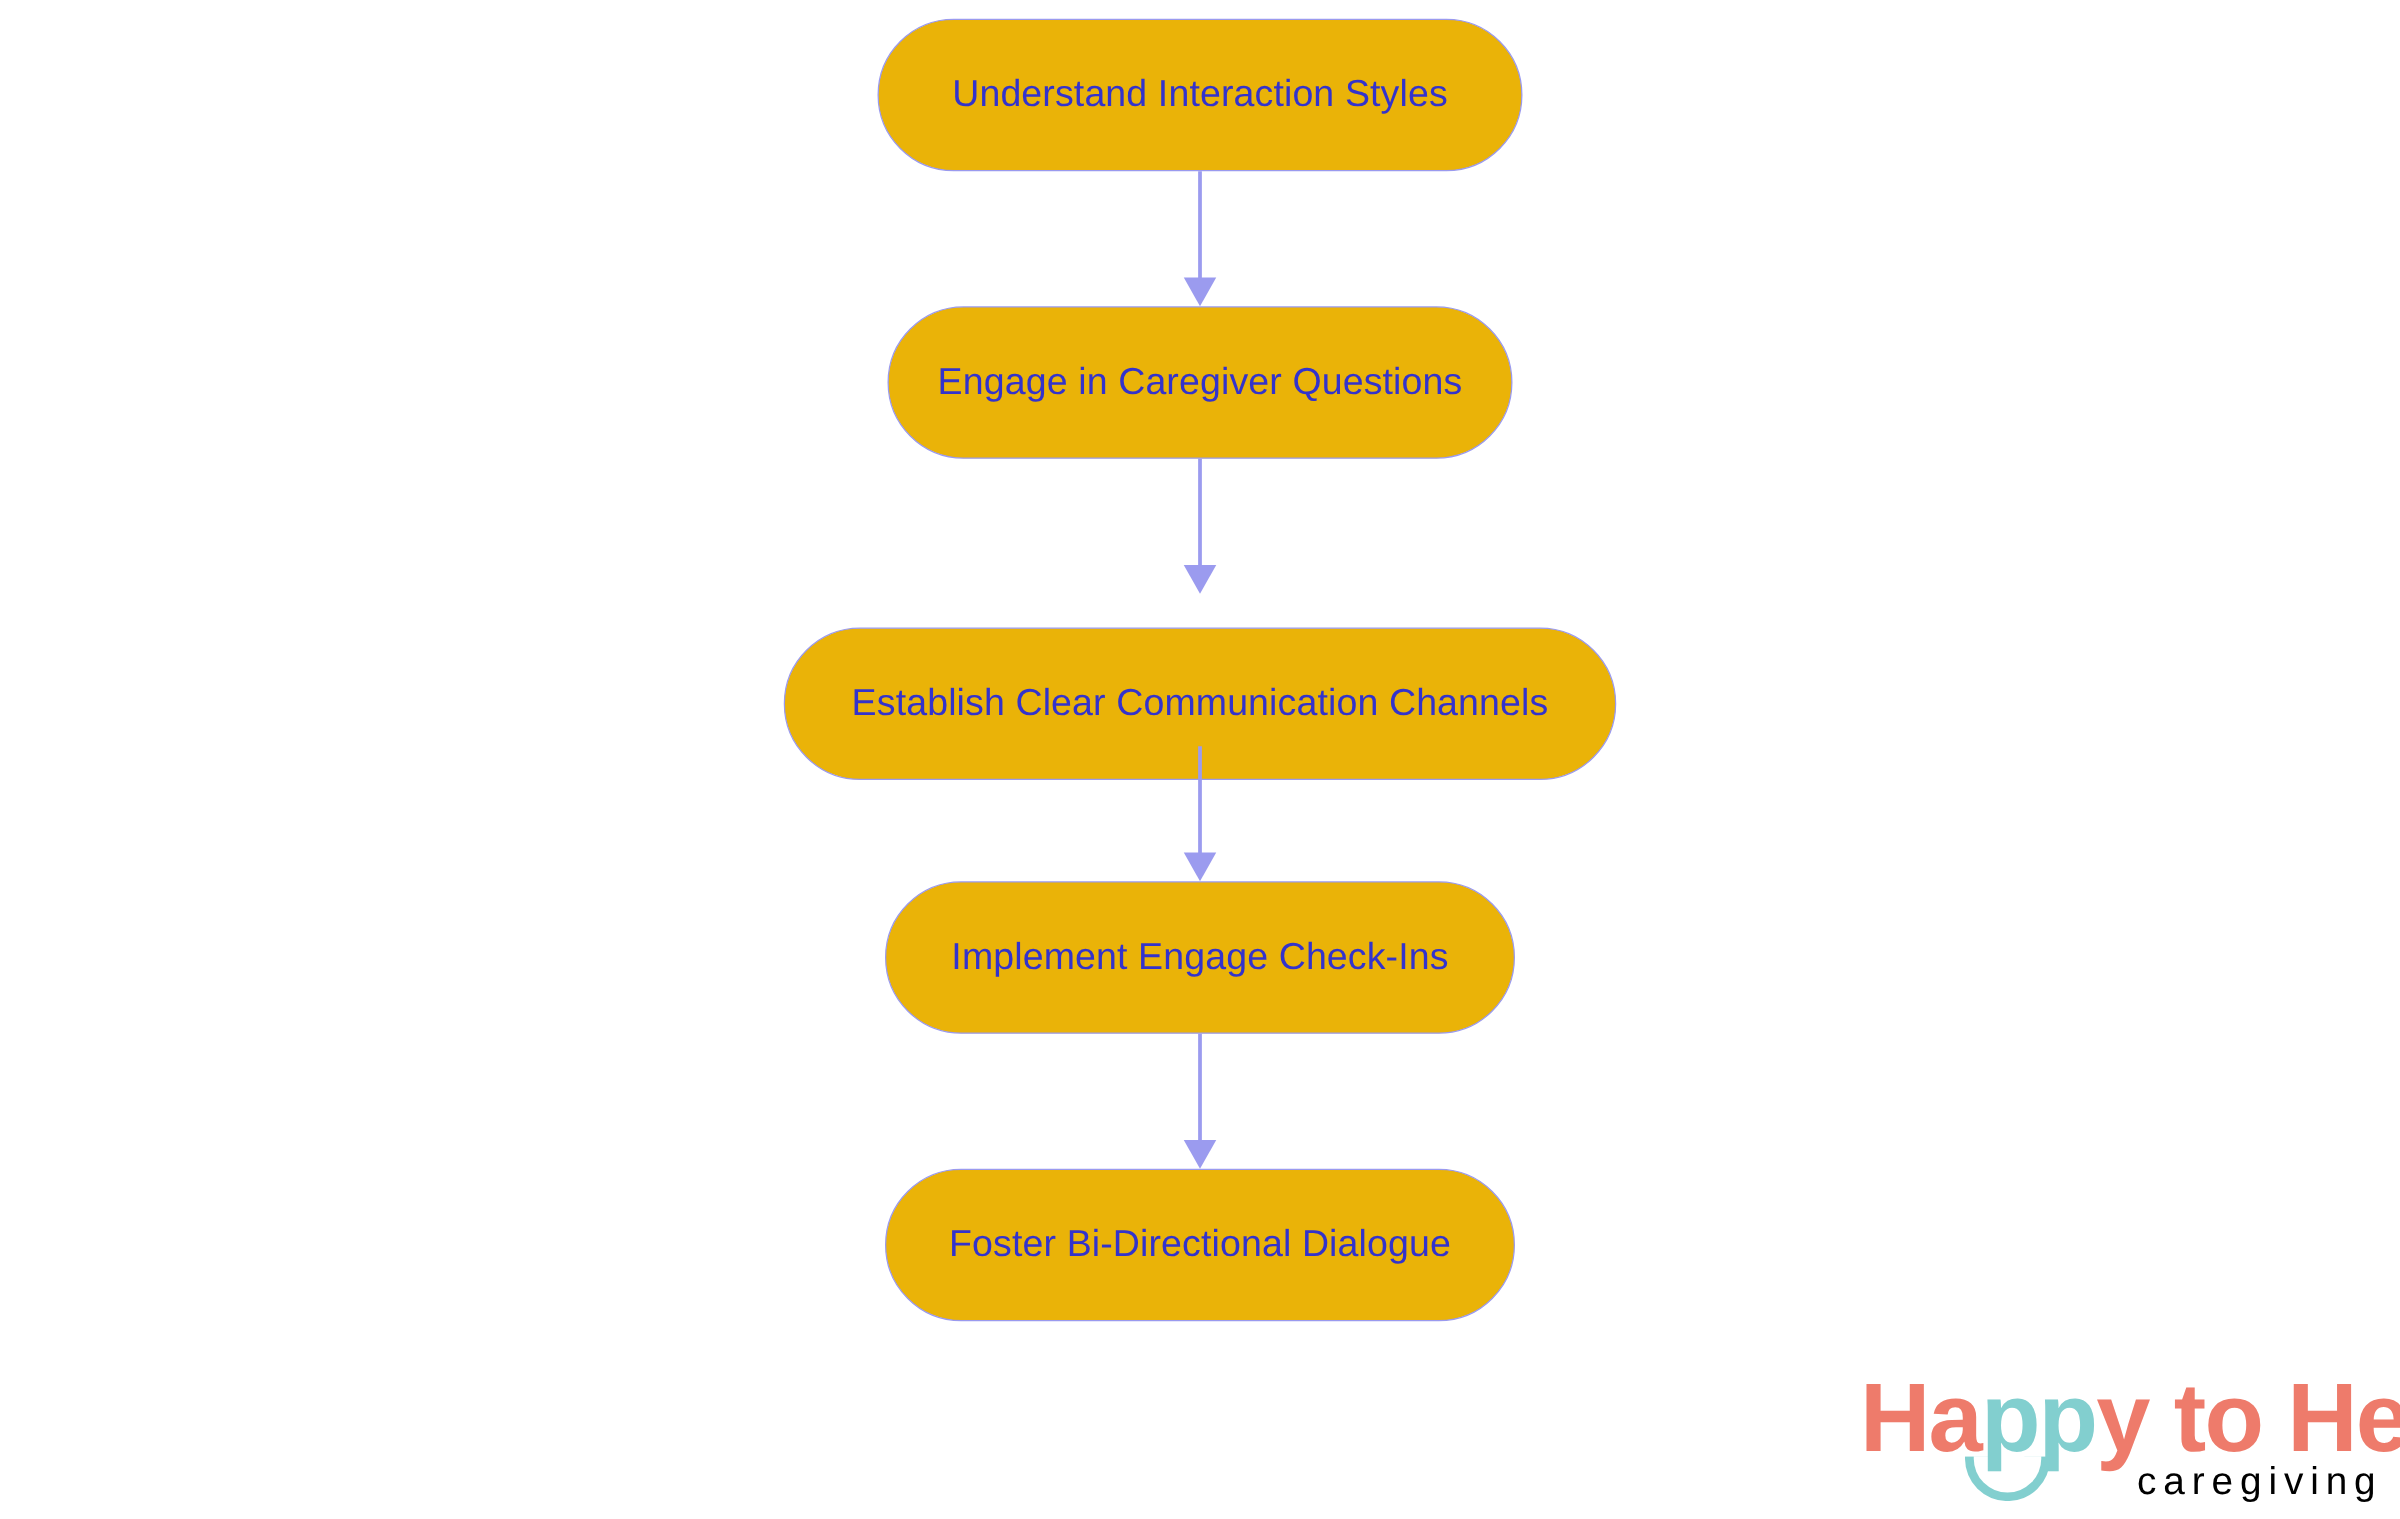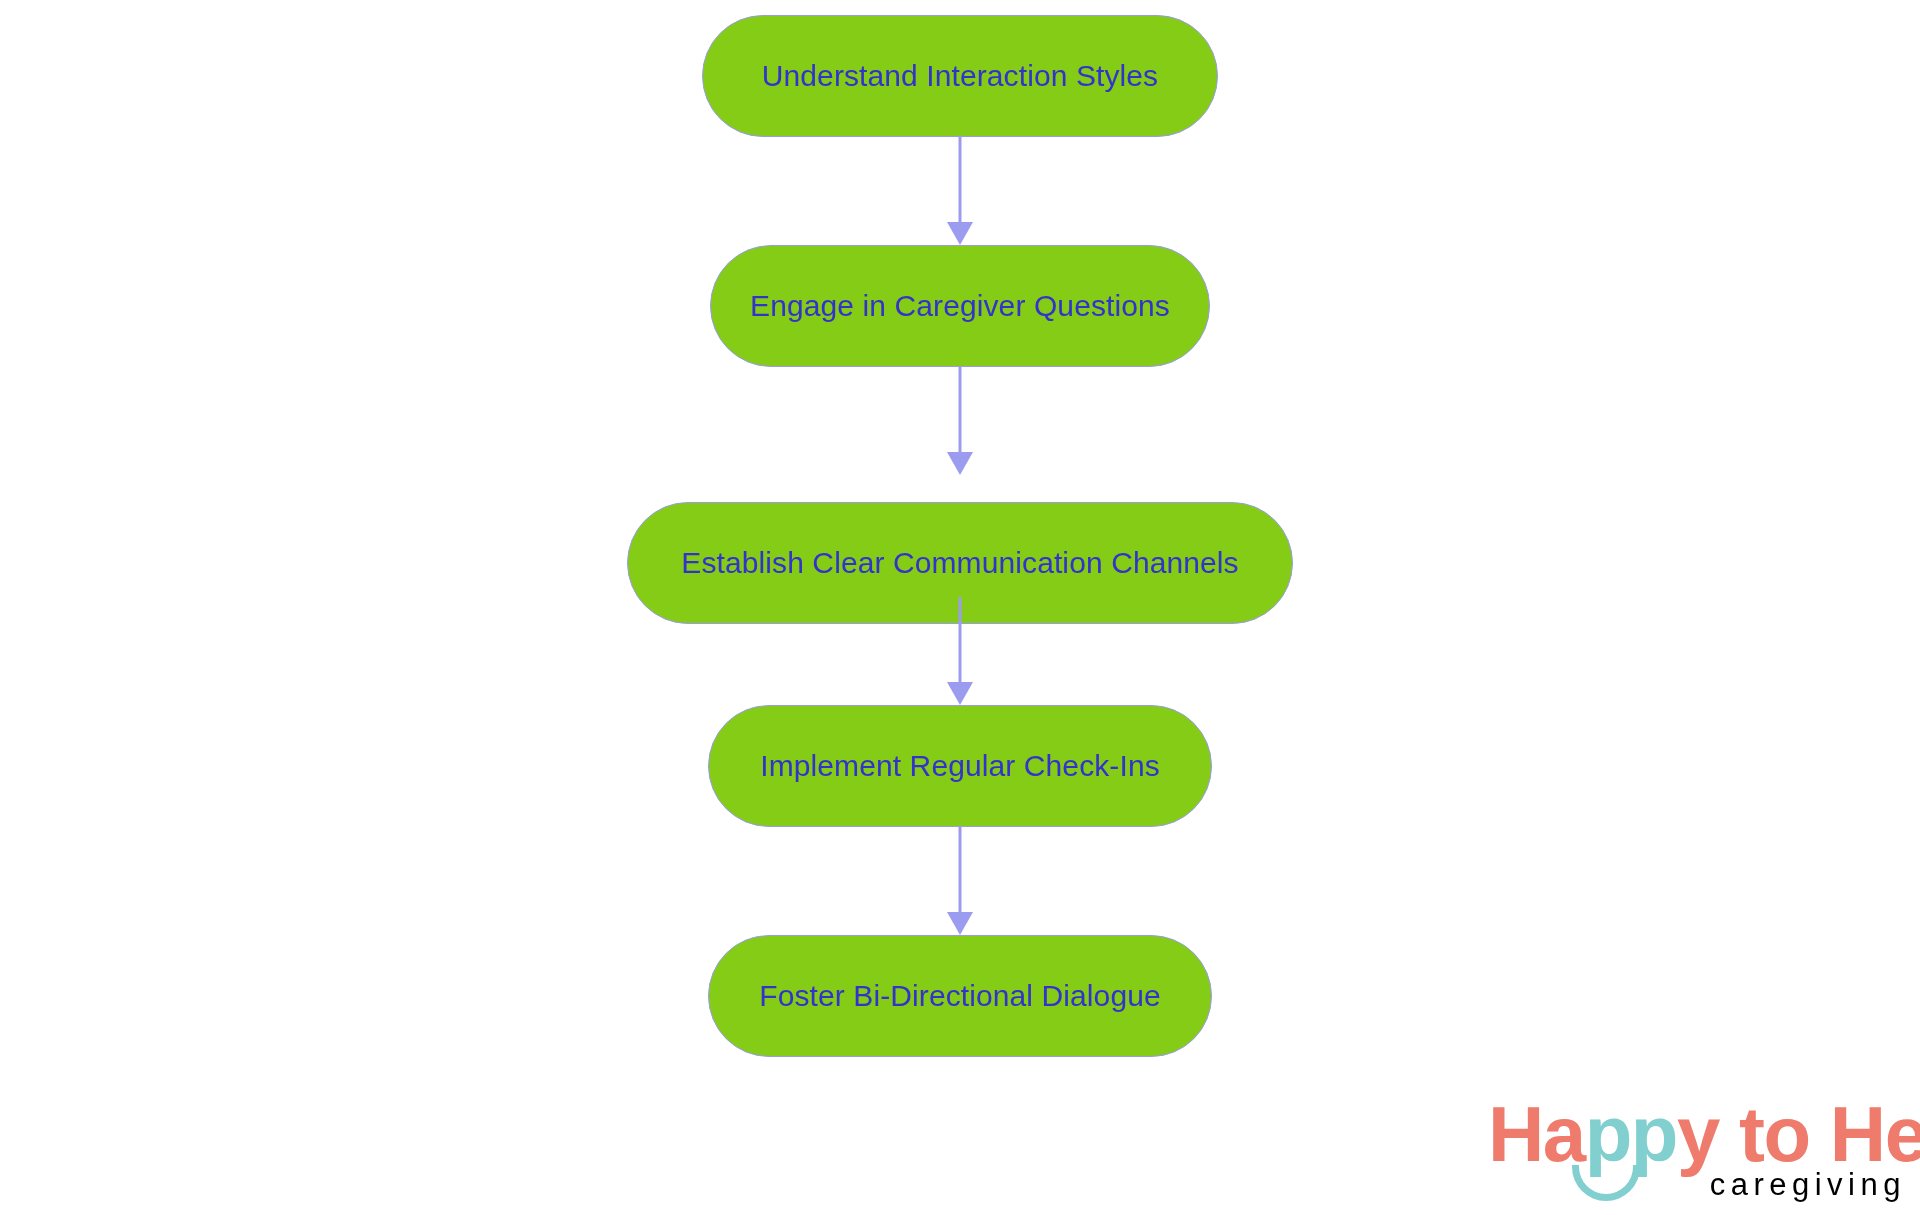--- a/index.html
+++ b/index.html
@@ -23,21 +23,21 @@
     height: 1215px;
   }
 
   
   .node {
     position: absolute;
     display: flex;
     align-items: center;
     justify-content: center;
     box-sizing: border-box;
-    background: #84cc16;
+    background: #eab308;
     border: 1.4px solid #9a9aee;
     border-radius: 9999px;
     height: 122px;
     transform: translateX(-50%);
     left: 960px;
   }
   .node-label {
     color: #3333cc;
     font-size: 30px;
     font-weight: 400;
@@ -156,21 +156,21 @@
   <div class="node node-3">
     <span class="node-label">Establish Clear Communication Channels</span>
   </div>
 
   <div class="connector conn-3">
     <div class="stem"></div>
     <div class="head"></div>
   </div>
 
   <div class="node node-4">
-    <span class="node-label">Implement Regular Check-Ins</span>
+    <span class="node-label">Implement Engage Check-Ins</span>
   </div>
 
   <div class="connector conn-4">
     <div class="stem"></div>
     <div class="head"></div>
   </div>
 
   <div class="node node-5">
     <span class="node-label">Foster Bi-Directional Dialogue</span>
   </div>

